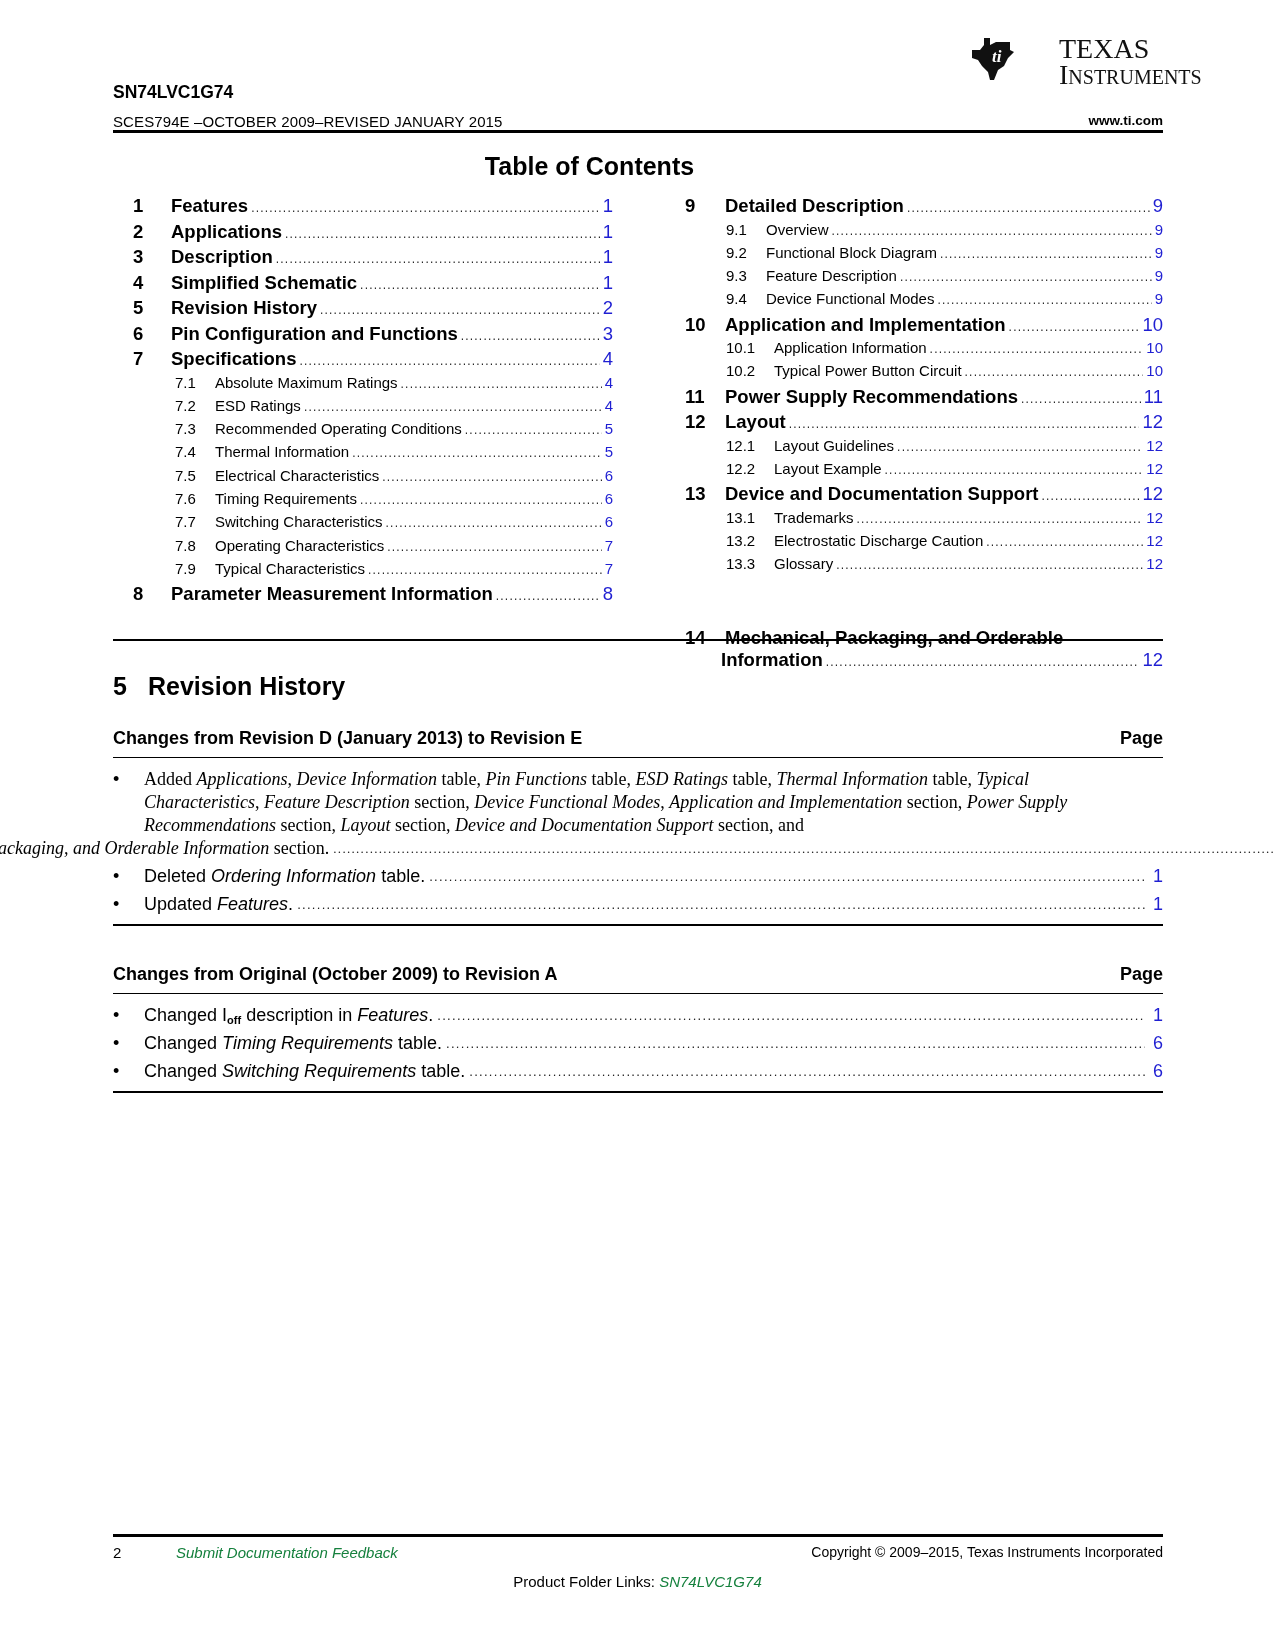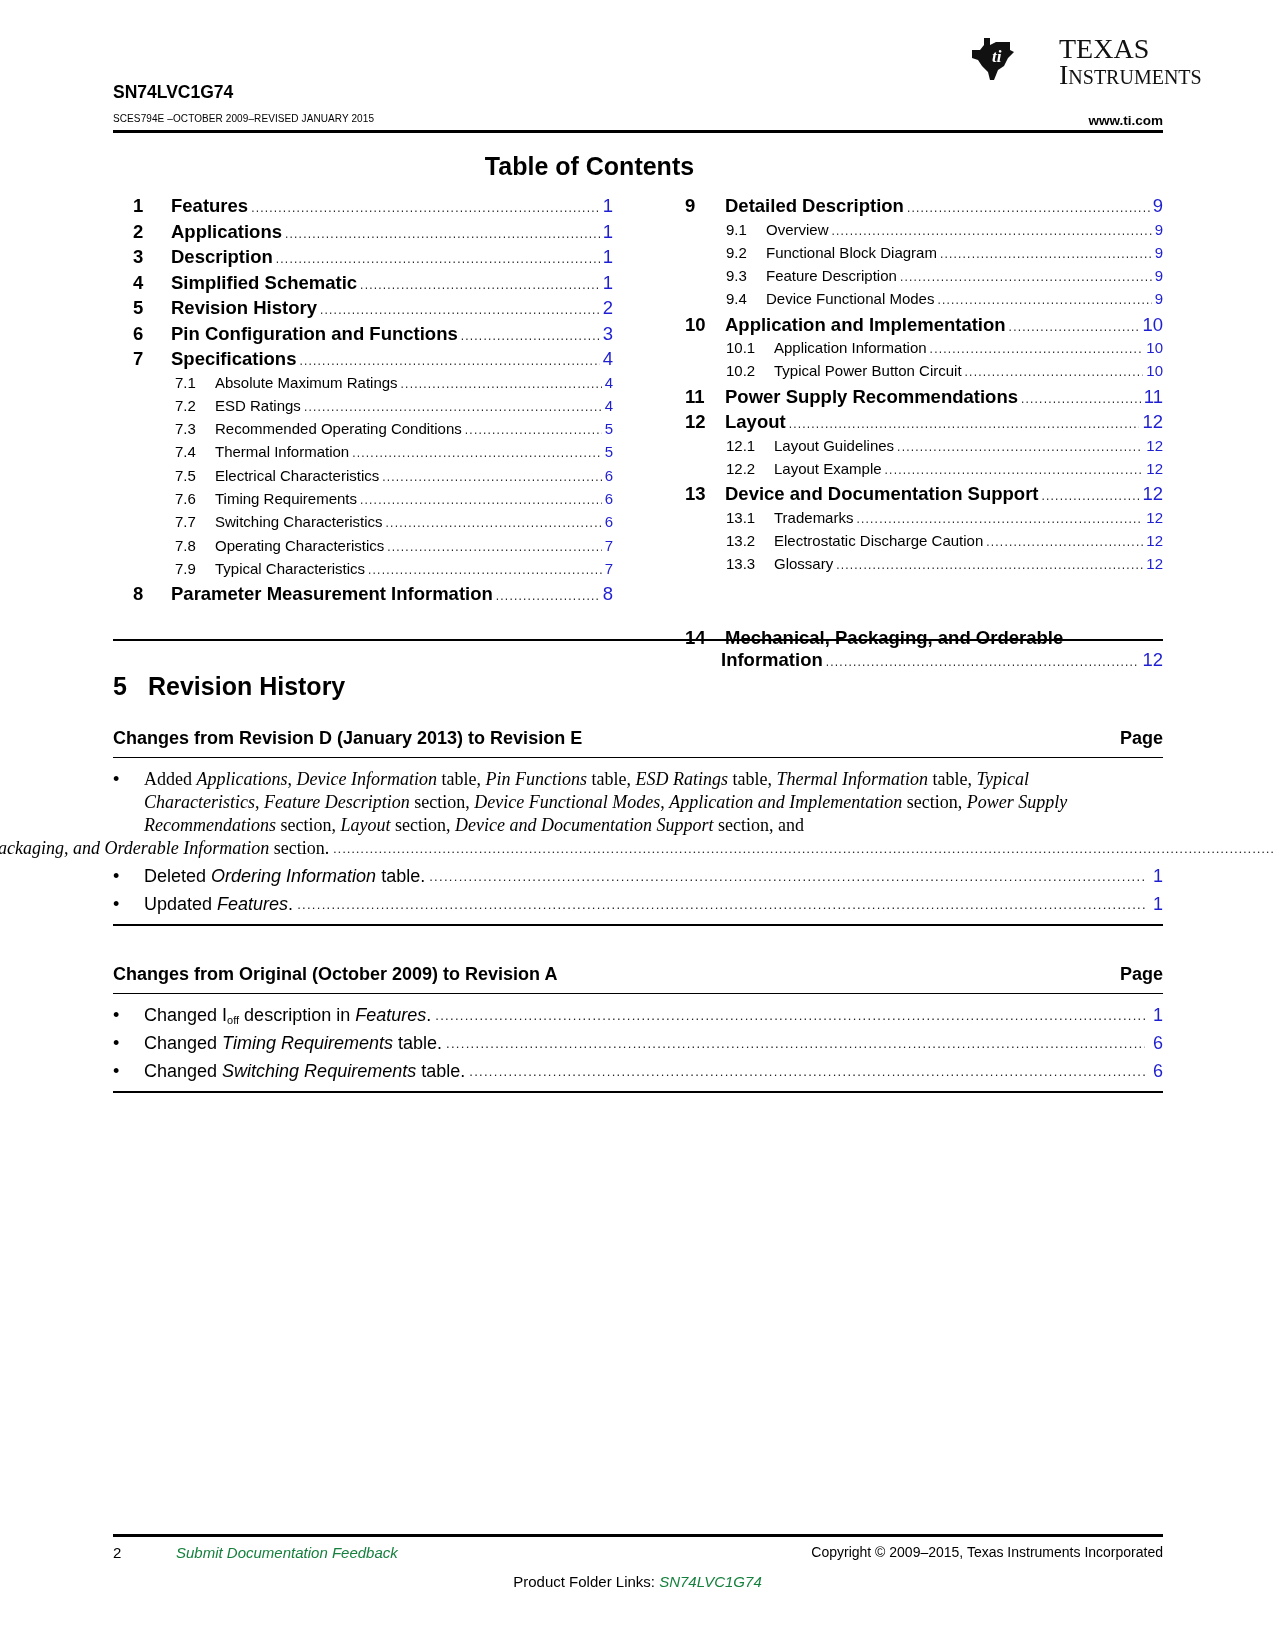--- a/index.html
+++ b/index.html
@@ -5,21 +5,21 @@
   html, body { margin: 0; padding: 0; background: #ffffff; }
   body { width: 1275px; height: 1650px; position: relative; font-family: "Liberation Sans", sans-serif; color: #000; overflow: hidden; }
   .abs { position: absolute; }
   a, .link { color: #15803d; text-decoration: none; }
 
   
   #logo { left: 970px; top: 36px; width: 195px; height: 50px; }
   #logo .txt { position: absolute; left: 48px; top: 2px; font-family: "Liberation Serif", serif; color: #111; line-height: 22px; }
   #logo .txt .big { font-size: 28px; margin-left: 41px; }
   #doc-title { left: 113px; top: 82px; font-size: 17.5px; font-weight: bold; }
-  #doc-sub { left: 113px; top: 113px; font-size: 10px; letter-spacing: 0.1px; }
+  #doc-sub { left: 113px; top: 113px; font-size: 15px; letter-spacing: 0.1px; }
   #doc-site { right: 112px; top: 113px; font-size: 13.5px; font-weight: bold; }
   .rule-thick { position: absolute; left: 113px; width: 1050px; height: 3px; background: #000; }
   .rule-thin { position: absolute; left: 113px; width: 1050px; height: 1px; background: #000; }
 
   #toc-title { left: 0; width: 1179px; text-align: center; top: 152px; font-size: 25px; font-weight: bold; }
 
   .toc-col { position: absolute; top: 195px; }
   #toc-left { left: 133px; width: 480px; }
   #toc-right { left: 685px; width: 478px; }
   .toc-row { display: flex; align-items: baseline; white-space: nowrap; overflow: hidden; }
@@ -46,21 +46,21 @@
   .chg-list { position: absolute; left: 113px; width: 1050px; font-size: 18px; }
   .chg-item { display: flex; align-items: flex-end; position: relative; }
   .chg-item .bullet { width: 31px; flex: none; align-self: flex-start; padding-left: 0; }
   .chg-item .body { flex: 1 1 auto; display: flex; align-items: flex-start; min-width: 0; }
   .chg-item .text { flex: none; line-height: 23px; }
   .chg-item .text.multi { flex: 1 1 auto; }
   .chg-item .dots { flex: 1 1 auto; overflow: hidden; white-space: nowrap; font-size: 13px; letter-spacing: 1.3px; color: #222; margin: 0 4px; line-height: 23px; }
   .chg-item .dots::after { content: "......................................................................................................................................................................................................................................................................................................................"; }
   .chg-item .pg { flex: none; color: #1f1fd2; line-height: 23px; margin-left: 4px; }
   i { font-style: italic; }
-  sub { font-size: 11px; vertical-align: -3px; line-height: 0; }
+  sub { font-size: 11px; vertical-align: -3px; line-height: 0; font-weight: bold; }
 
   
   #foot-pg { left: 113px; top: 1544px; font-size: 15px; }
   #foot-feedback { left: 176px; top: 1544px; font-size: 15px; font-style: italic; }
   #foot-copy { right: 112px; top: 1544px; font-size: 14px; margin-left: 46px; }
   #foot-links { left: 0; width: 1275px; text-align: center; top: 1573px; font-size: 15px; }
   #foot-links .link { font-style: italic; }
 </style>
 </head>
 <body>

